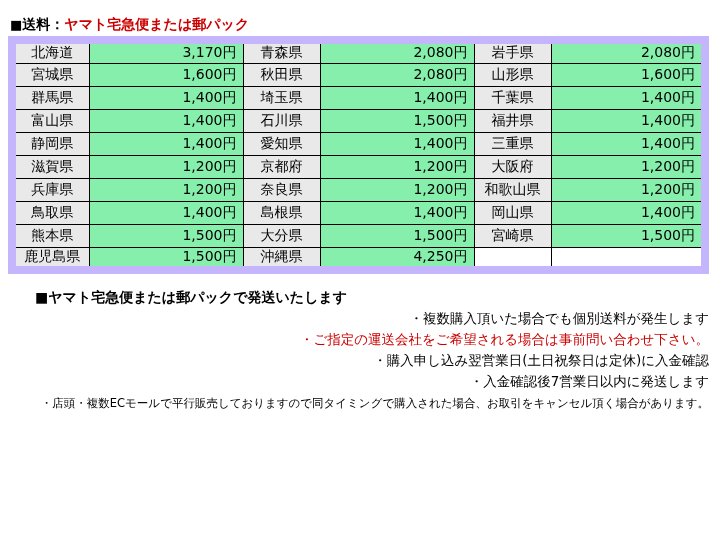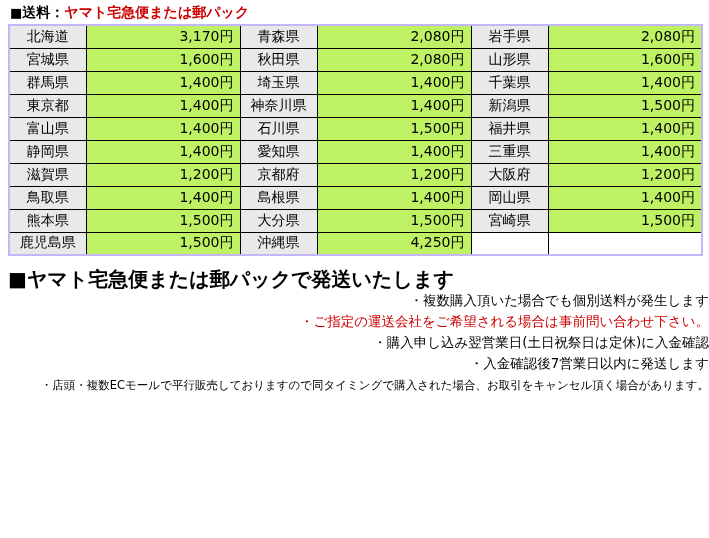--- a/index.html
+++ b/index.html
@@ -15,71 +15,72 @@
     overflow: hidden;
   }
   .page {
     position: relative;
     width: 709px;
     height: 538px;
     box-sizing: border-box;
   }
   
   .header {
-    padding: 4px 0 3px 10px;
+    padding: 16px 0 3px 10px;
     font-size: 14px;
     font-weight: bold;
     line-height: 16px;
     white-space: nowrap;
   }
   .header .marker {
     font-size: 13px;
     color: #000;
   }
   .header .hl {
     color: #cc0000;
   }
   
   .fee-table {
     border-collapse: collapse;
     table-layout: fixed;
     width: 693px;
     margin: 0 0 0 8px;
-    border: 2px solid #c4b5fd;
+    border: 8px solid #c4b5fd;
   }
   .fee-table td {
     border: 1px solid #000;
     height: 23px;
     font-size: 14px;
     padding: 0 6px;
     box-sizing: border-box;
     white-space: nowrap;
   }
   .fee-table td.pref {
     text-align: center;
     background: #e9e9e9;
     width: 77px;
   }
   .fee-table td.price {
     text-align: right;
-    background: #bef264;
+    background: #86efac;
     width: 154px;
   }
   .fee-table td.blank {
     background: #ffffff;
   }
   
   .notes {
     margin: 12px 0 0 8px;
   }
   .note-title {
-    font-size: 20px;
+    font-size: 14px;
     font-weight: bold;
     line-height: 22px;
     white-space: nowrap;
+    margin-left: 27px;
   }
   .note {
     font-size: 13.5px;
     line-height: 21px;
     white-space: nowrap;
     text-align: right;
   }
   .note.red {
     color: #cc0000;
   }
@@ -121,28 +122,20 @@
       </tr>
       <tr>
         <td class="pref">群馬県</td>
         <td class="price">1,400円</td>
         <td class="pref">埼玉県</td>
         <td class="price">1,400円</td>
         <td class="pref">千葉県</td>
         <td class="price">1,400円</td>
       </tr>
       <tr>
-        <td class="pref">東京都</td>
-        <td class="price">1,400円</td>
-        <td class="pref">神奈川県</td>
-        <td class="price">1,400円</td>
-        <td class="pref">新潟県</td>
-        <td class="price">1,500円</td>
-      </tr>
-      <tr>
         <td class="pref">富山県</td>
         <td class="price">1,400円</td>
         <td class="pref">石川県</td>
         <td class="price">1,500円</td>
         <td class="pref">福井県</td>
         <td class="price">1,400円</td>
       </tr>
       <tr>
         <td class="pref">静岡県</td>
         <td class="price">1,400円</td>
@@ -150,20 +143,28 @@
         <td class="price">1,400円</td>
         <td class="pref">三重県</td>
         <td class="price">1,400円</td>
       </tr>
       <tr>
         <td class="pref">滋賀県</td>
         <td class="price">1,200円</td>
         <td class="pref">京都府</td>
         <td class="price">1,200円</td>
         <td class="pref">大阪府</td>
+        <td class="price">1,200円</td>
+      </tr>
+      <tr>
+        <td class="pref">兵庫県</td>
+        <td class="price">1,200円</td>
+        <td class="pref">奈良県</td>
+        <td class="price">1,200円</td>
+        <td class="pref">和歌山県</td>
         <td class="price">1,200円</td>
       </tr>
       <tr>
         <td class="pref">鳥取県</td>
         <td class="price">1,400円</td>
         <td class="pref">島根県</td>
         <td class="price">1,400円</td>
         <td class="pref">岡山県</td>
         <td class="price">1,400円</td>
       </tr>

